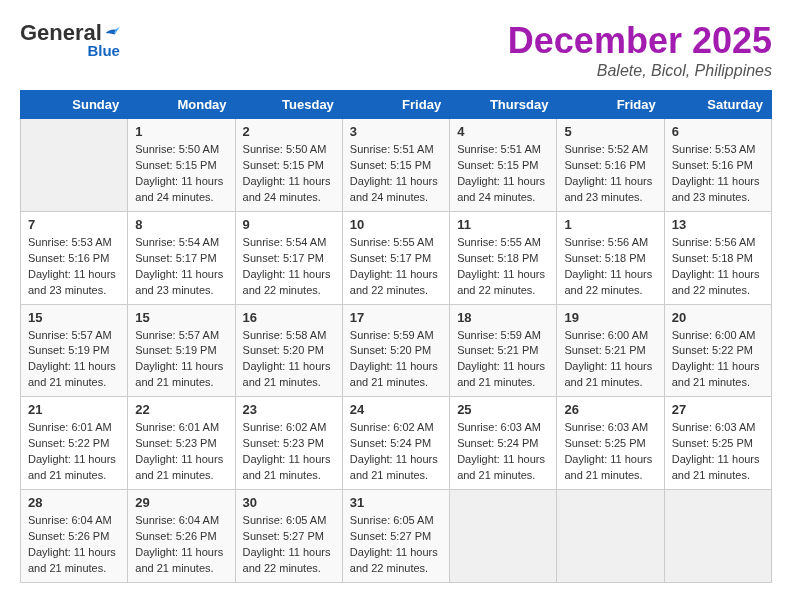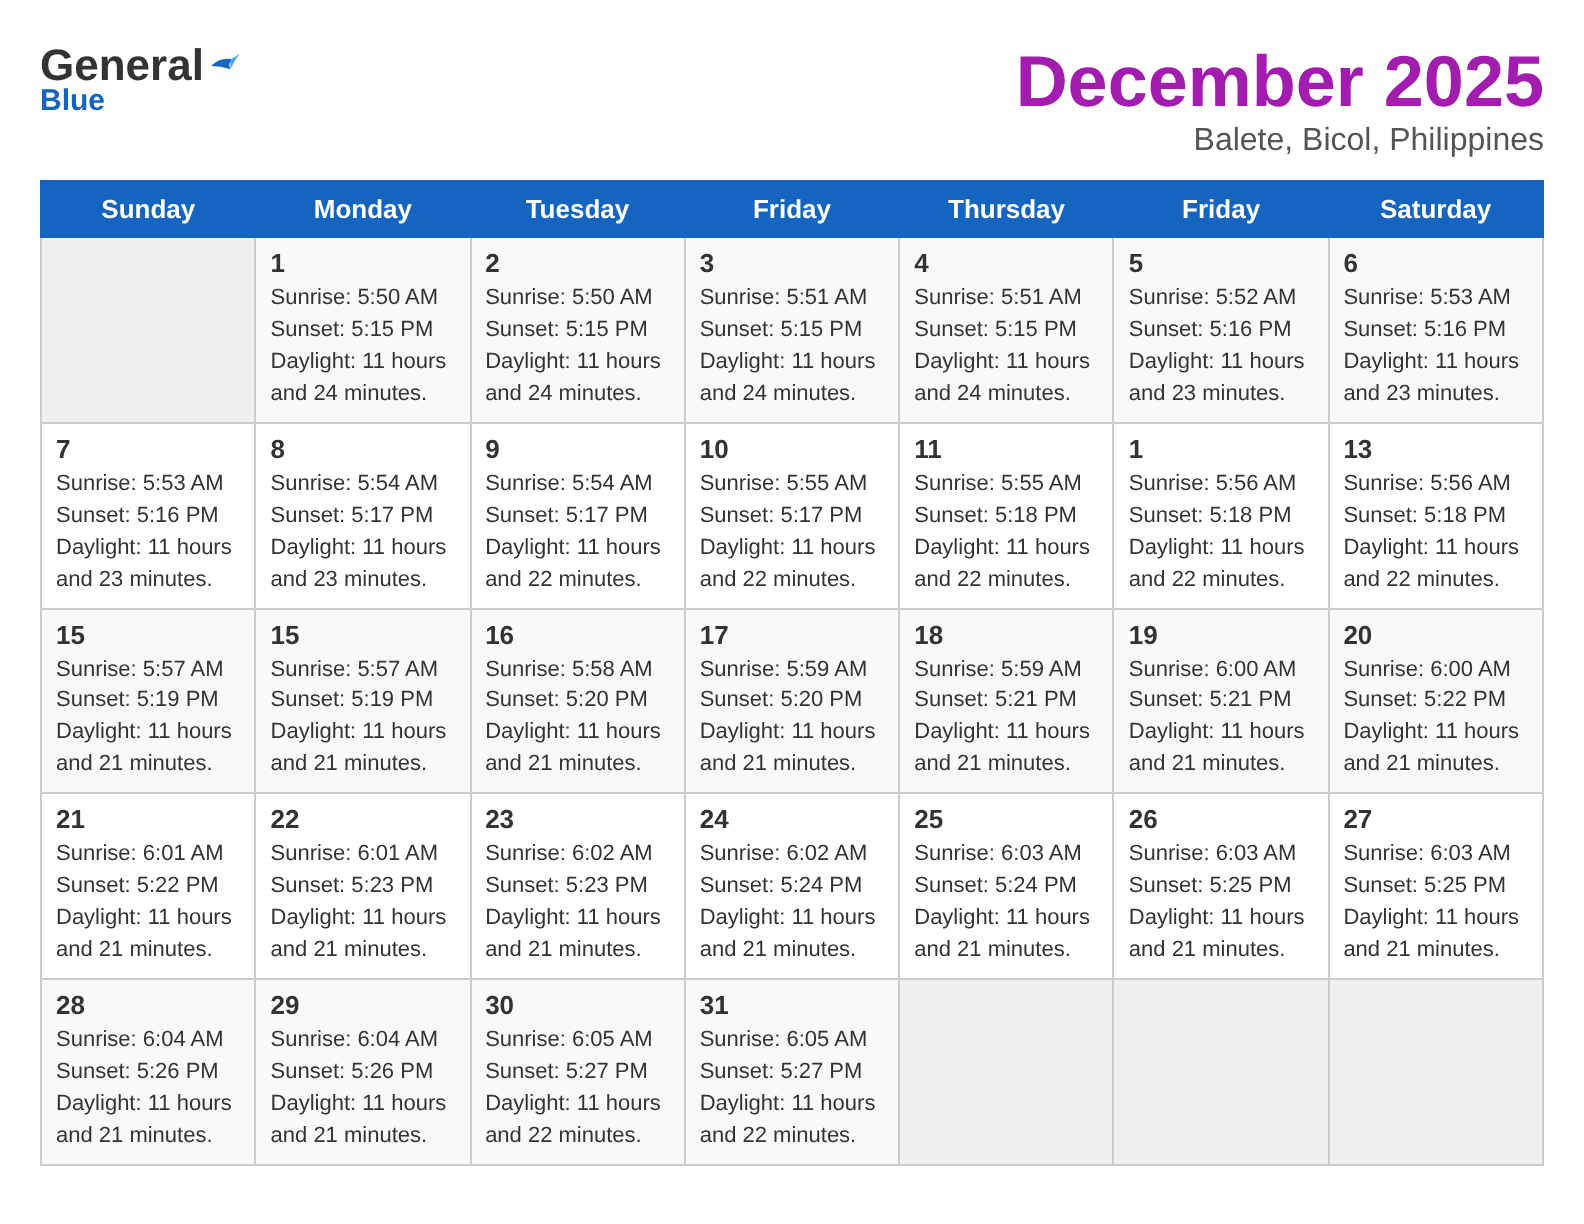--- a/index.html
+++ b/index.html
@@ -12,21 +12,21 @@
     }
     .header {
       display: flex;
       justify-content: space-between;
       align-items: flex-start;
       margin-bottom: 10px;
     }
     .logo {
       display: flex;
       flex-direction: column;
-      align-items: flex-start;
+      align-items: flex-end;
     }
     .logo-icon {
       width: 16px;
       height: 14px;
       margin-left: 2px;
     }
     .logo-row {
       display: flex;
       align-items: center;
     }
@@ -34,30 +34,31 @@
       text-align: right;
     }
     .month-title {
       font-size: 36px;
       font-weight: bold;
       color: #a21caf;
     }
     .location-title {
       font-size: 16px;
       color: #555;
+      font-style: italic;
     }
     table {
       width: 100%;
       border-collapse: collapse;
       table-layout: fixed;
     }
     thead tr th {
       background-color: #1565c0;
       color: white;
-      text-align: center;
+      text-align: right;
       padding: 6px 8px;
       font-size: 13px;
       font-weight: bold;
       border: 1px solid #1565c0;
     }
     tbody tr td {
       border: 1px solid #ccc;
       vertical-align: top;
       padding: 5px 7px;
       font-size: 11px;

